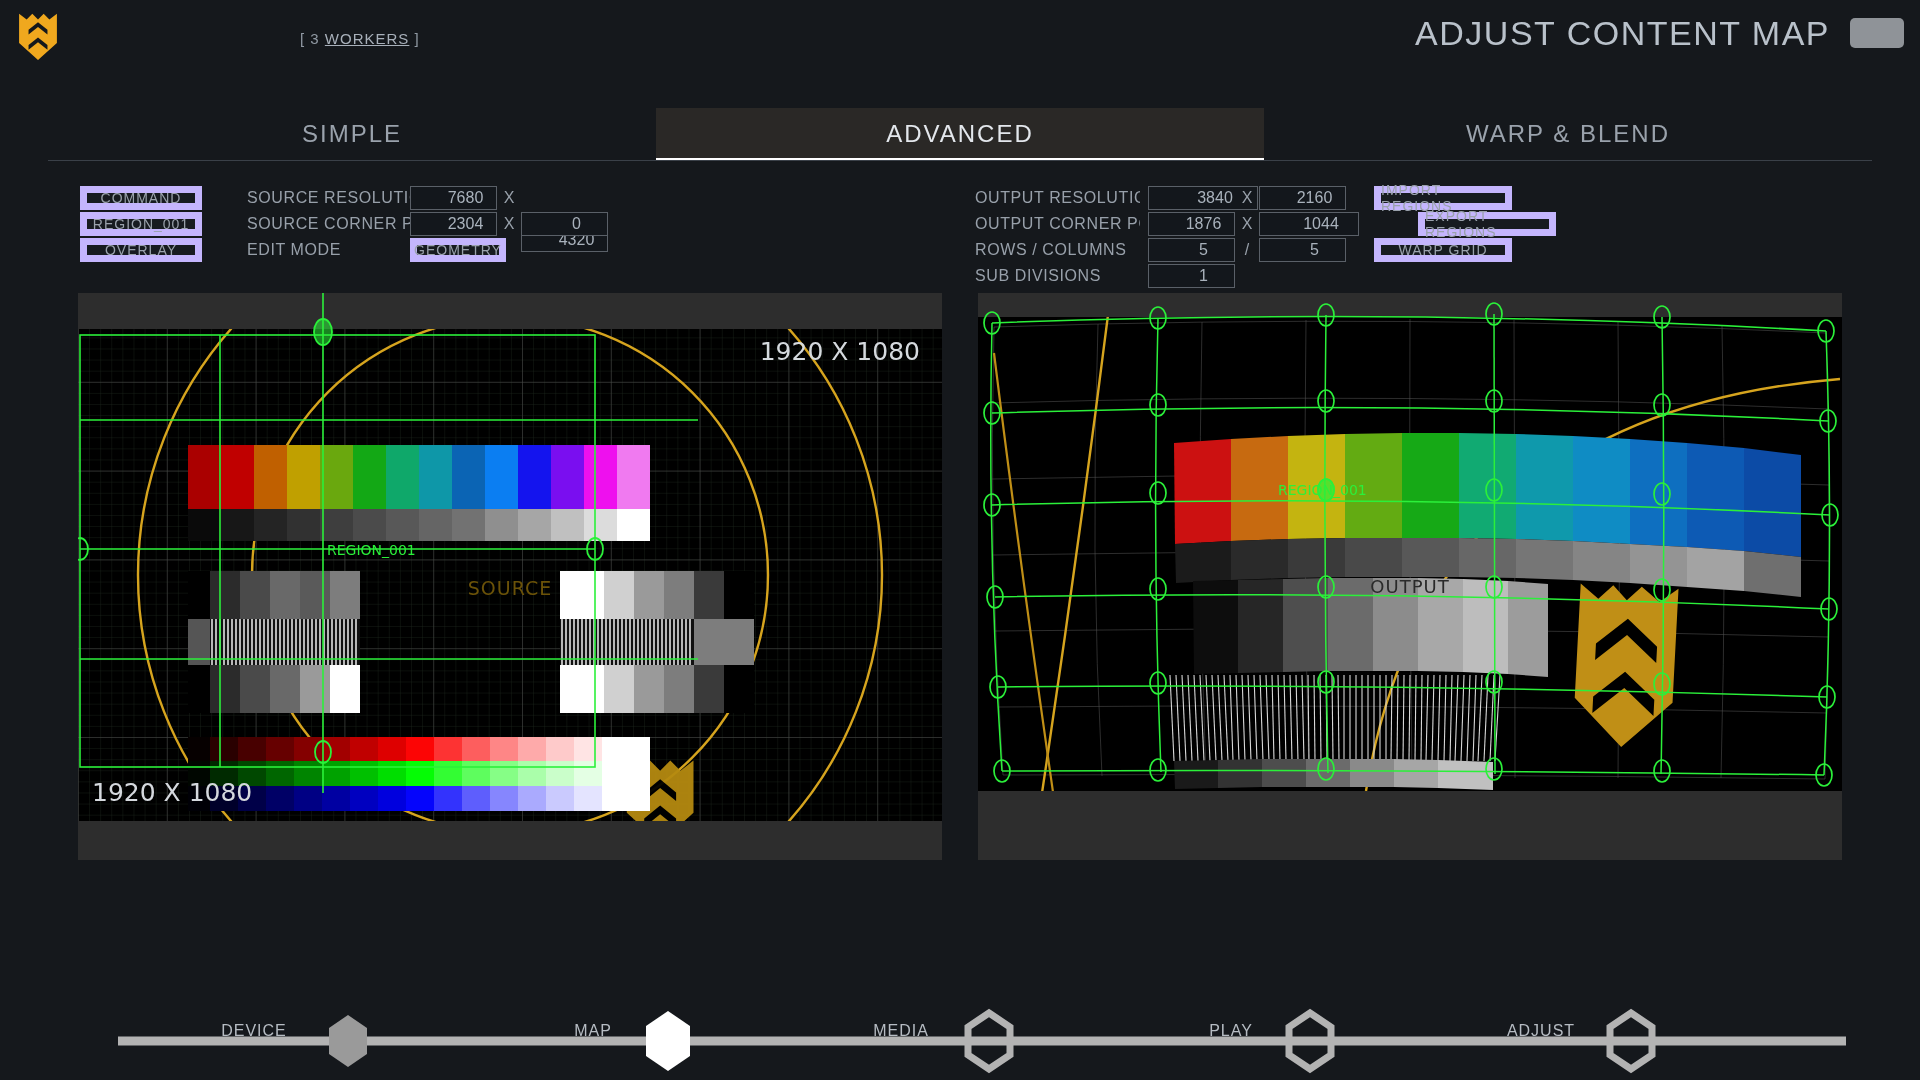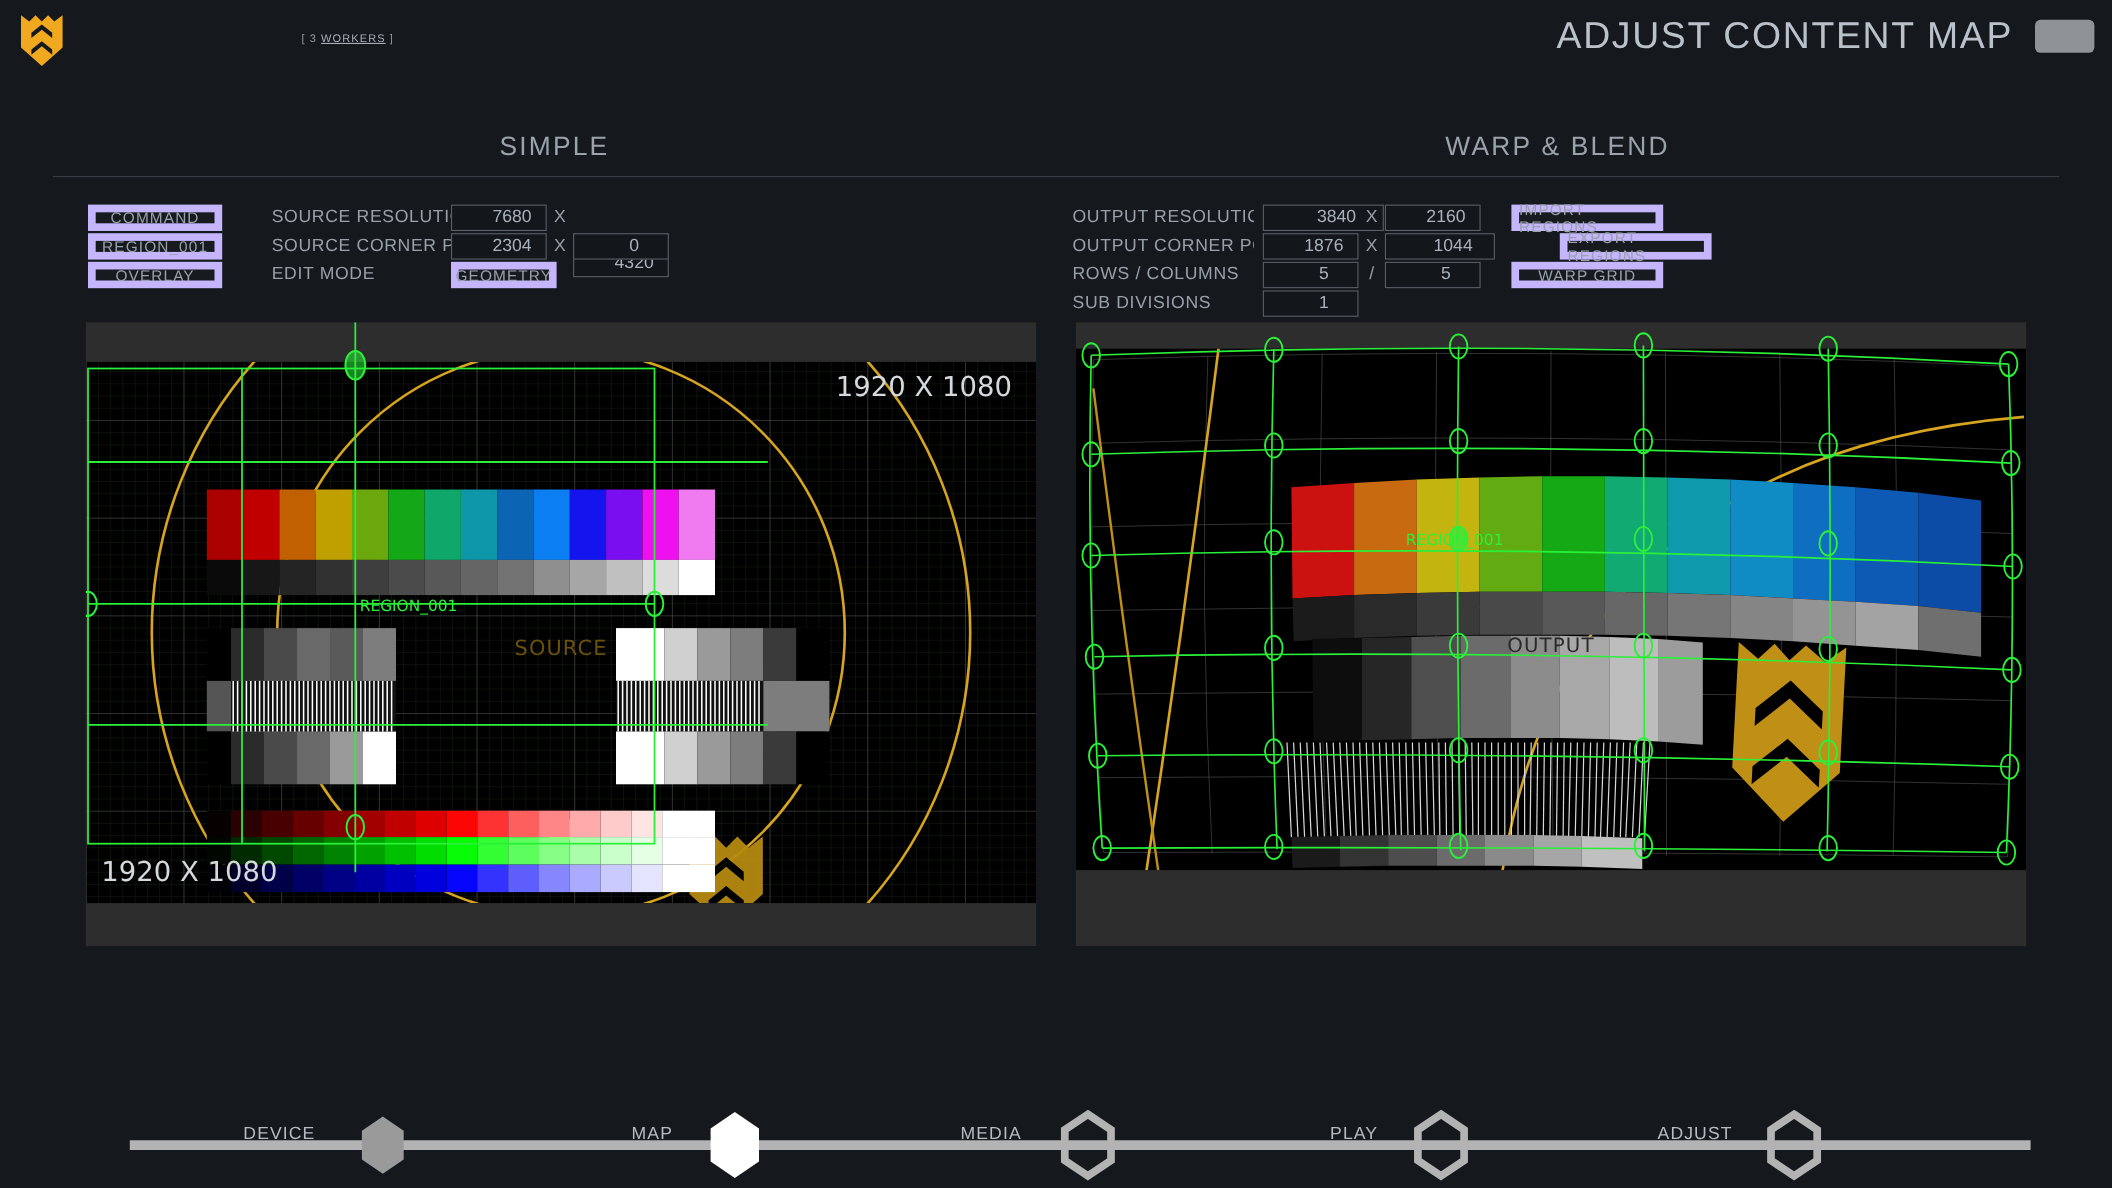--- a/index.html
+++ b/index.html
@@ -15,22 +15,22 @@
     position: absolute; left: 0; top: 0; width: 1920px; height: 72px;
     background: #15181c;
   }
   #brand-logo { position: absolute; left: 14px; top: 10px; width: 48px; height: 52px; }
   #device-ip {
     position: absolute; left: 80px; top: 12px;
     font-size: 38px; color: #c7ccd3; font-weight: 300; letter-spacing: 0.5px;
     font-family: "DejaVu Sans", sans-serif;
   }
   #workers-wrap {
-    position: absolute; left: 274px; top: 30px;
-    font-size: 10px; color: #9099a3; letter-spacing: 1px;
+    position: absolute; left: 300px; top: 30px;
+    font-size: 15px; color: #9099a3; letter-spacing: 1px;
   }
   #workers-link { text-decoration: underline; color: #a8b0ba; }
   #page-title {
     position: absolute; right: 90px; top: 14px;
     font-size: 34px; color: #b9c1ca; font-weight: 300; letter-spacing: 1.5px;
   }
   #header-toggle {
     position: absolute; right: 16px; top: 18px; width: 54px; height: 30px;
     background: #8f9398; border-radius: 5px;
   }
@@ -154,20 +154,21 @@
   </div>
   <div id="workers-wrap">
     <span>[ 3 </span><span id="workers-link">WORKERS</span><span> ]</span>
   </div>
   <div id="page-title">ADJUST CONTENT MAP</div>
   <div id="header-toggle"></div>
 </div>
 
 <div id="tabbar">
   <div class="tab">SIMPLE</div>
+  <div class="tab active">ADVANCED</div>
   <div class="tab">WARP &amp; BLEND</div>
 </div>
 <div id="tab-underline"></div>
 
 <div class="ctl-btn" id="btn-command">COMMAND</div>
 <div class="ctl-btn" id="btn-region">REGION_001</div>
 <div class="ctl-btn" id="btn-overlay">OVERLAY</div>
 
 <div class="ctl-label" id="lbl-srcres">SOURCE RESOLUTION</div>
 <div class="ctl-field" id="fld-srcres-w">7680</div>

